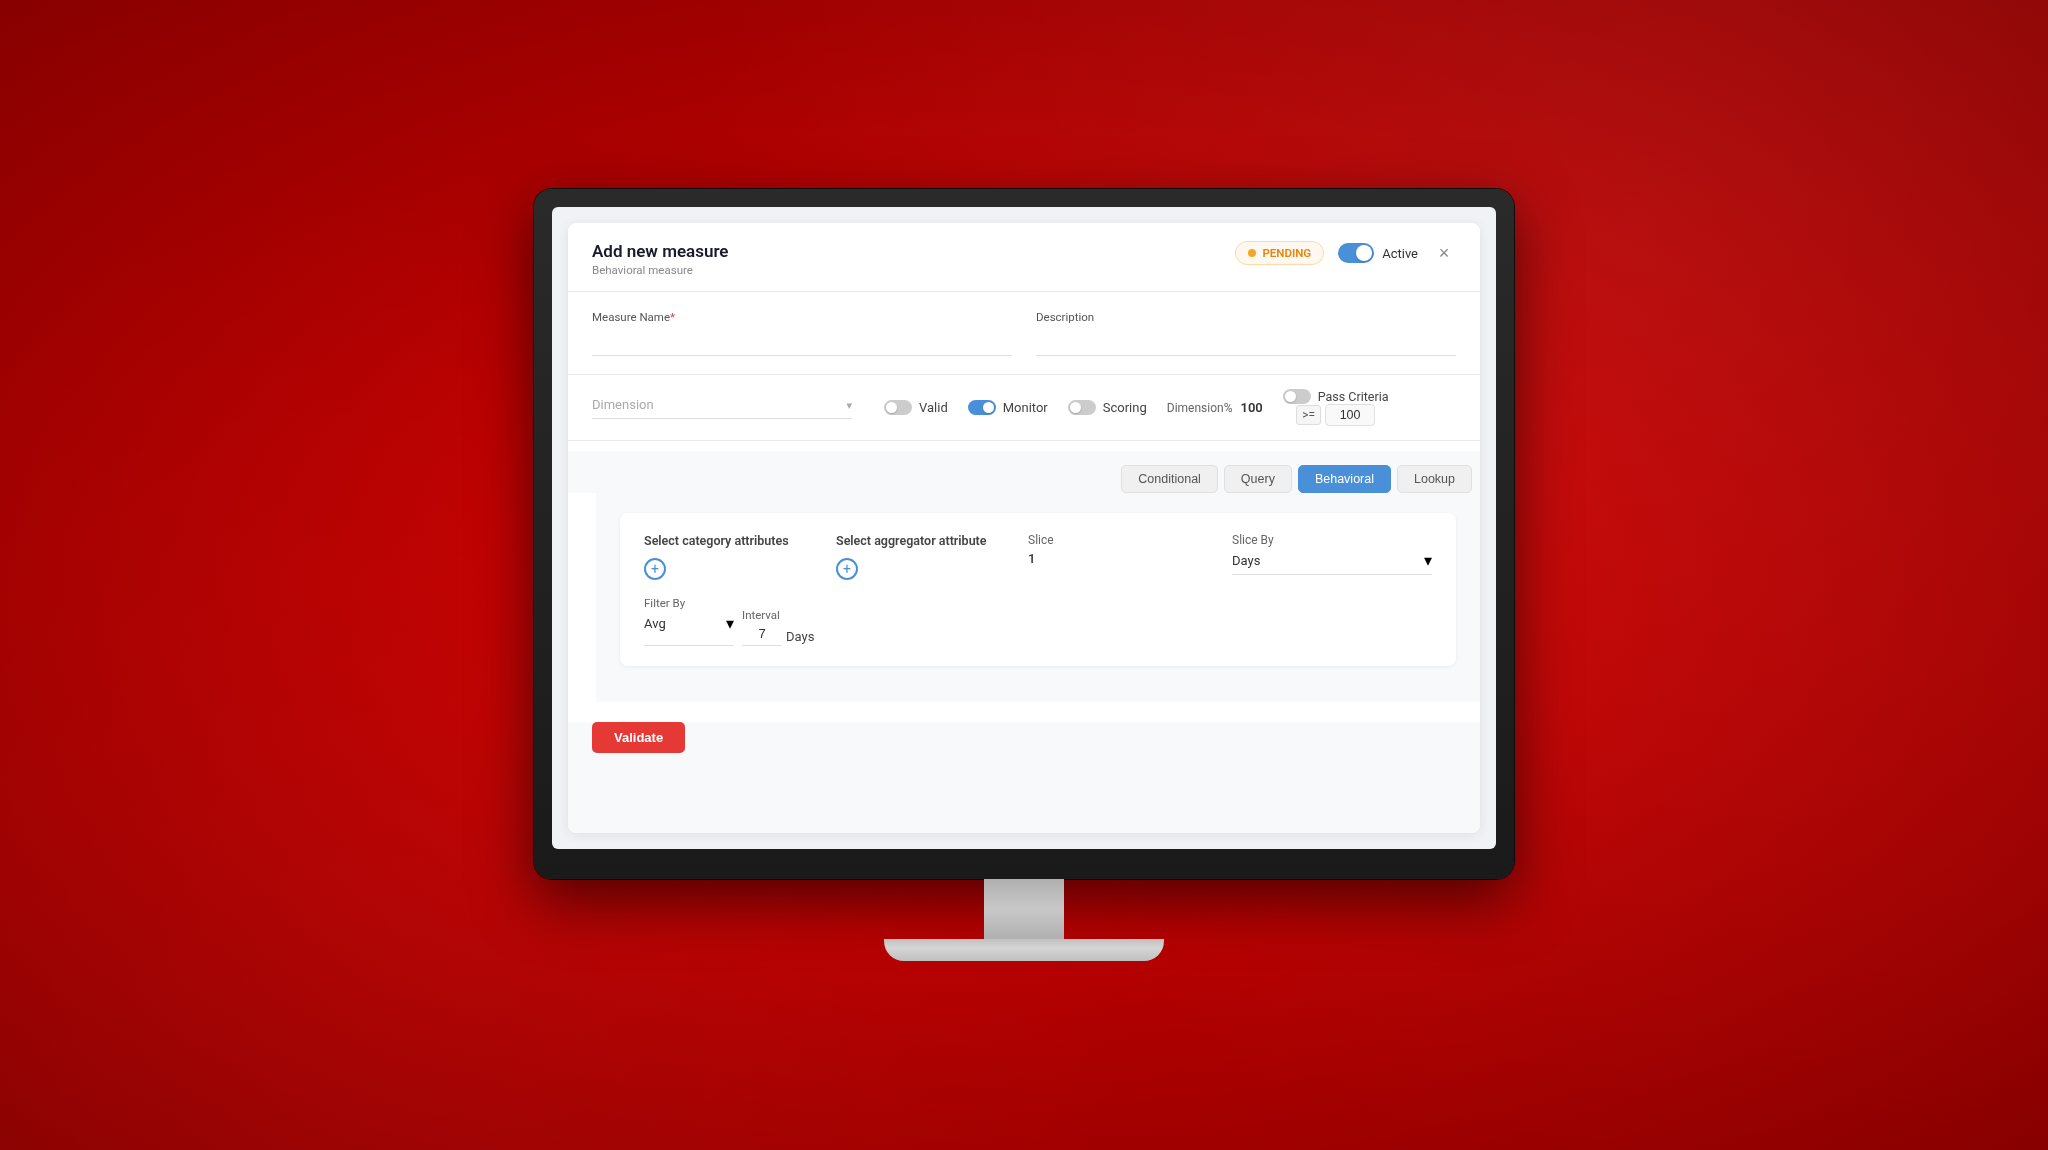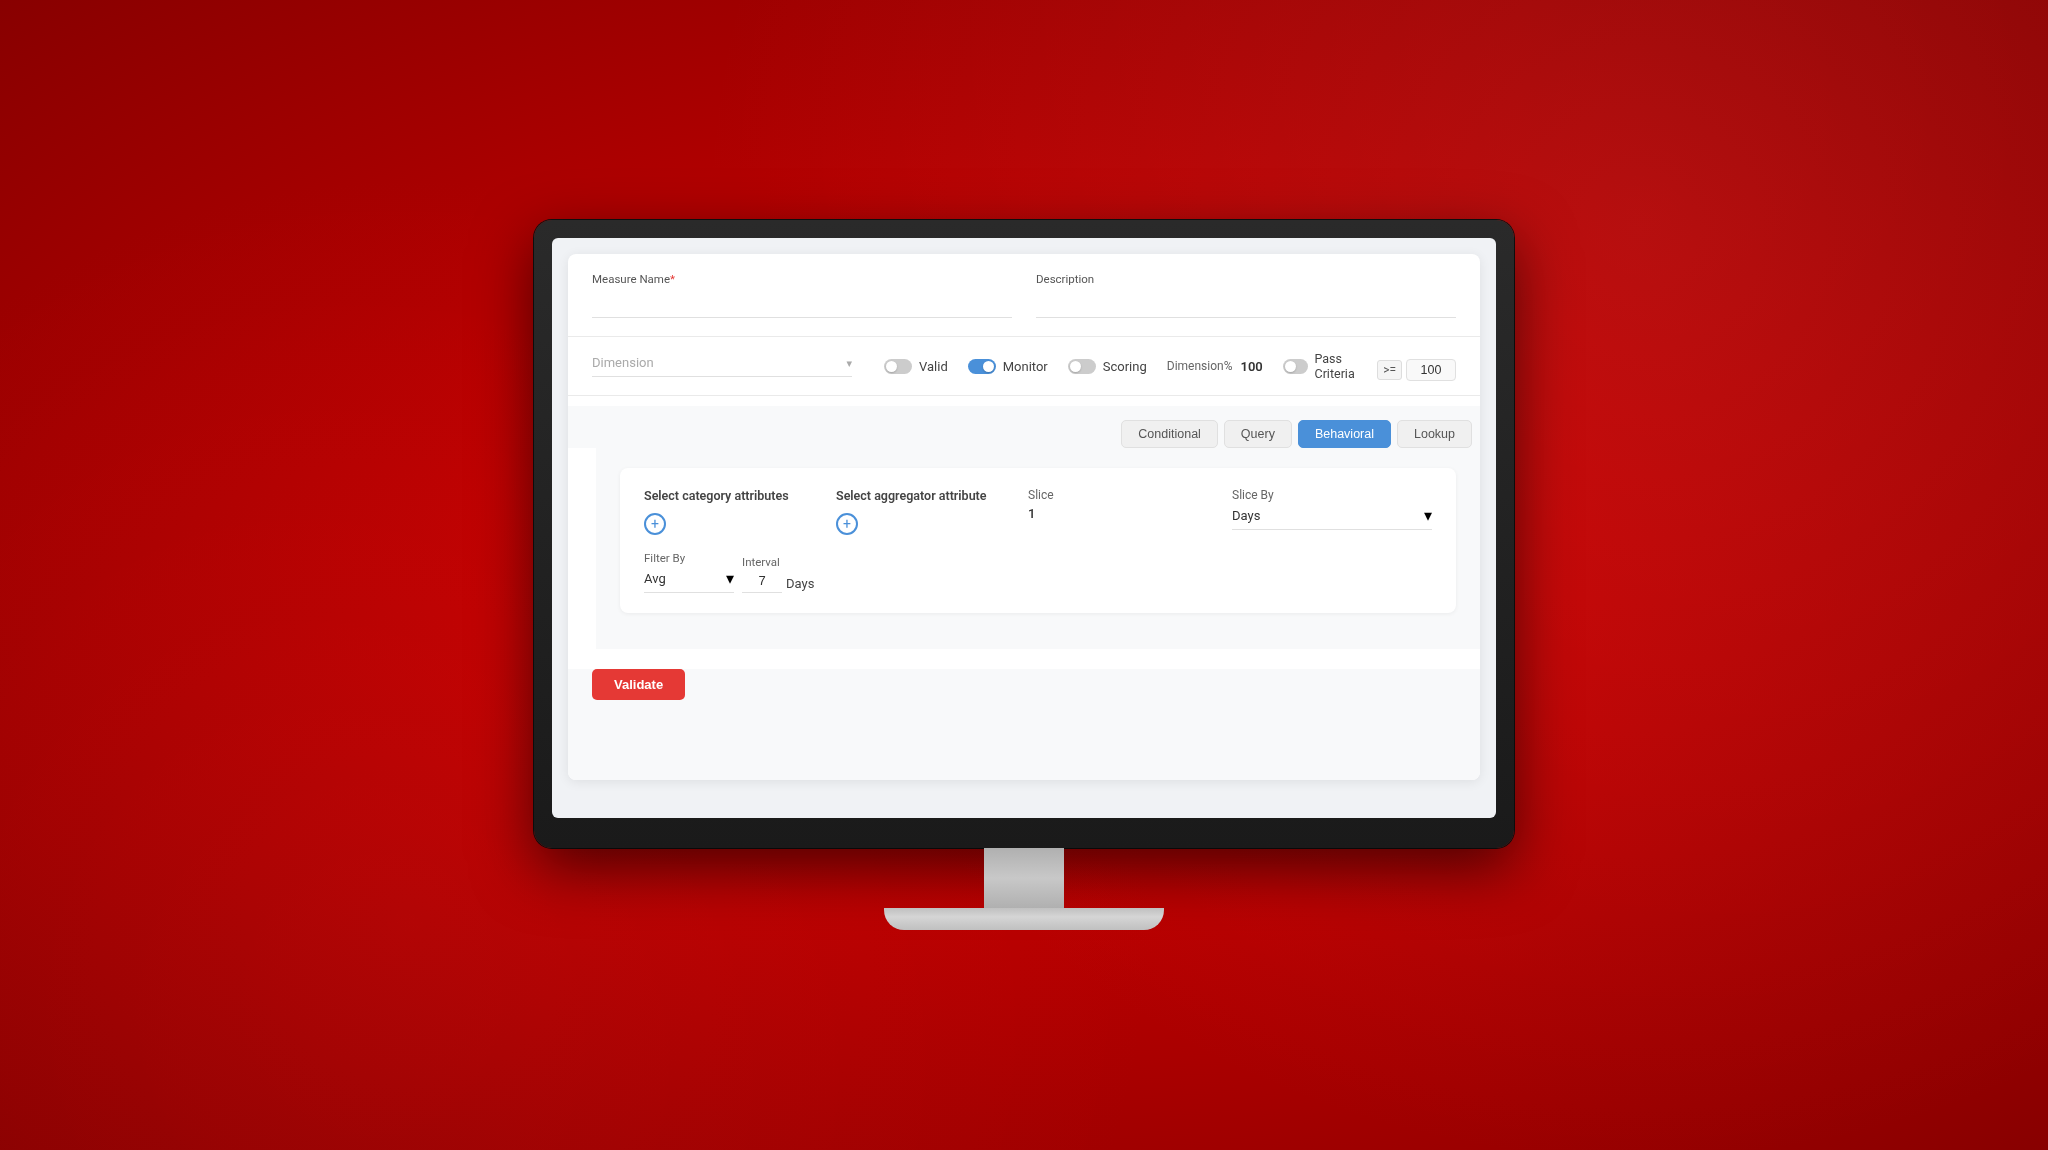--- a/index.html
+++ b/index.html
@@ -298,22 +298,23 @@
     }
 
     .weightage-value {
       font-size: 13px;
       font-weight: 600;
       color: #333;
     }
 
     .pass-criteria-group {
       display: flex;
-      align-items: flex-end;
+      align-items: center;
       gap: 0;
+      flex-direction: column;
     }
 
     .pass-criteria-toggle-wrap {
       display: flex;
       align-items: center;
       gap: 7px;
     }
 
     .pass-criteria-label {
       font-size: 12.5px;
@@ -484,21 +485,21 @@
     .filter-label {
       font-size: 11.5px;
       color: #666;
     }
 
     .filter-select-wrap {
       display: flex;
       align-items: center;
       gap: 4px;
       border-bottom: 1.5px solid #e0e0e0;
-      padding-bottom: 4px;
+      padding-bottom: 12px;
       min-width: 90px;
       cursor: pointer;
     }
 
     .filter-select-value {
       font-size: 13px;
       color: #333;
       flex: 1;
     }
 
@@ -547,20 +548,37 @@
   </style>
 </head>
 <body>
 
 <div class="monitor">
   <div class="monitor-screen-bezel">
     <div class="monitor-screen">
 
       <div class="modal-container">
 
+        <div class="modal-header">
+          <div class="modal-title-section">
+            <div class="modal-title">Add new measure</div>
+            <div class="modal-subtitle">Behavioral measure</div>
+          </div>
+          <div class="modal-header-actions">
+            <div class="pending-badge">
+              <div class="pending-dot"></div>
+              <span>PENDING</span>
+            </div>
+            <div class="toggle-group">
+              <div class="toggle-switch"></div>
+              <span>Active</span>
+            </div>
+            <button class="close-btn">×</button>
+          </div>
+        </div>
 
         <div class="form-section">
           <div class="form-row">
             <div class="form-field">
               <div class="form-label">
                 <span>Measure Name</span><span class="required">*</span>
               </div>
               <input class="form-input" type="text" style="">
             </div>
             <div class="form-field">

